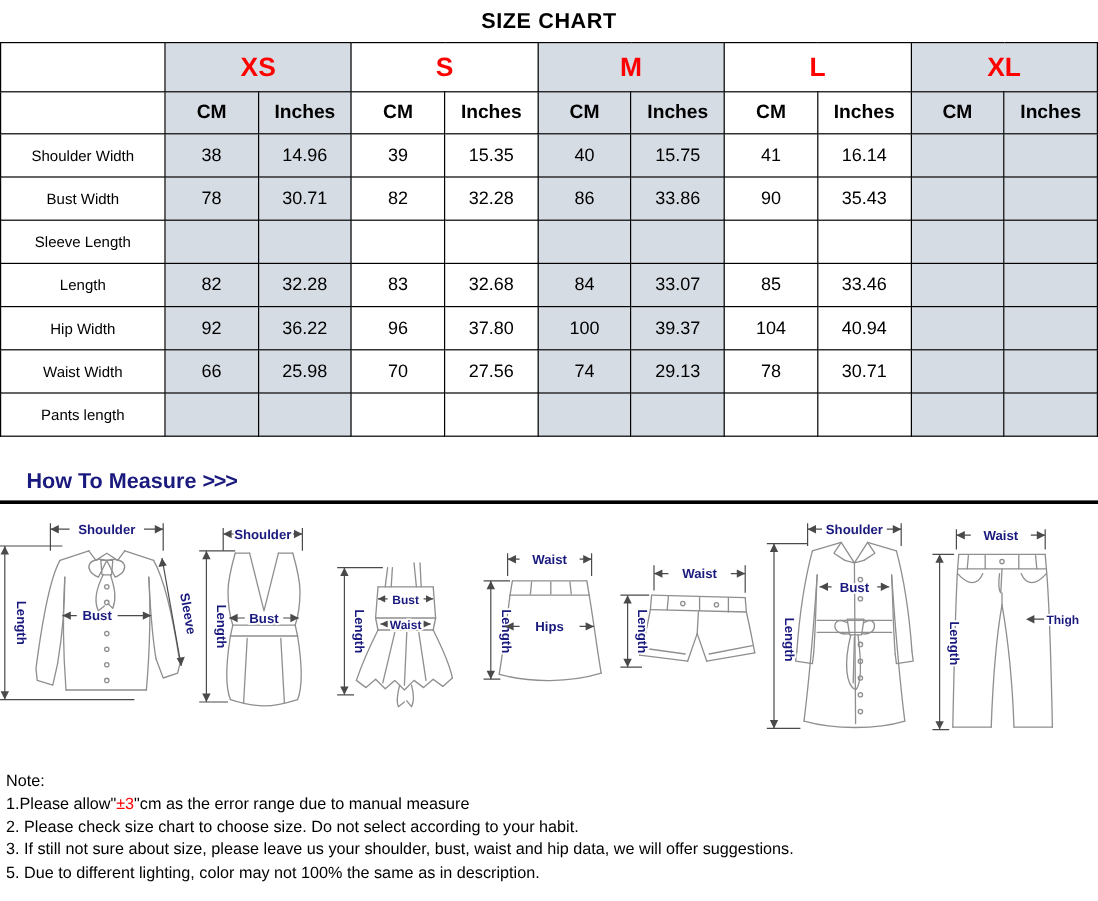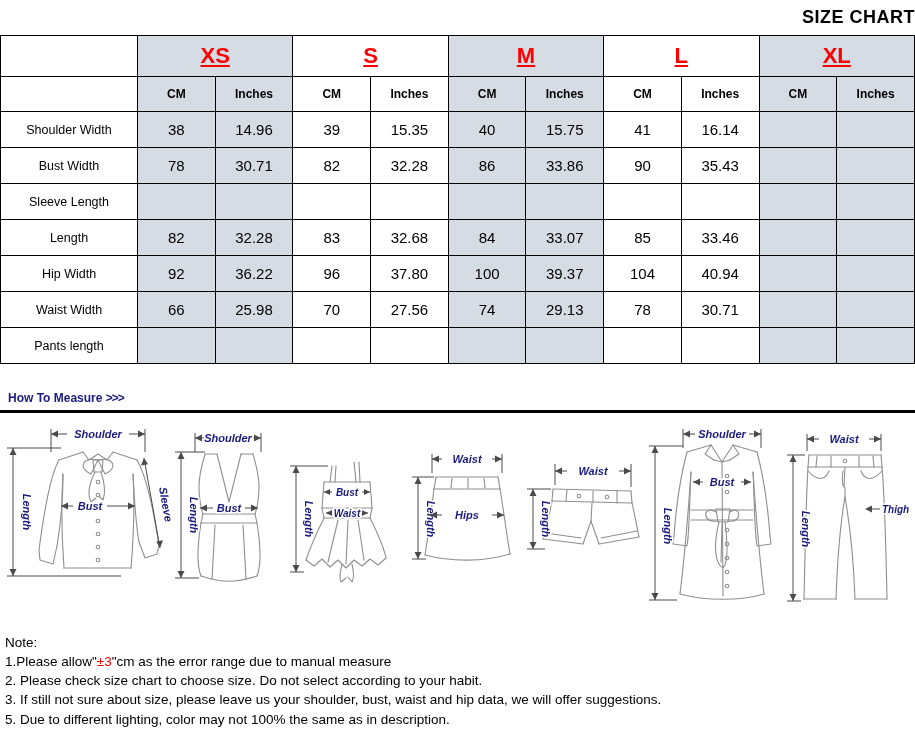--- a/index.html
+++ b/index.html
@@ -1,34 +1,34 @@
 <!DOCTYPE html>
 <html><head>
 <meta charset="utf-8">
 <style>
   * { margin:0; padding:0; box-sizing:border-box; }
   html,body { width:915px; height:751px; background:#fff; overflow:hidden;
               font-family:"Liberation Sans", sans-serif; color:#000; }
 
-  .title { height:35px; line-height:34px; text-align:right;
+  .title { height:35px; line-height:34px; text-align:center;
            font-size:18px; font-weight:700; letter-spacing:0.5px; }
 
   table.size-table { width:915px; border-collapse:collapse; table-layout:fixed; }
   table.size-table th, table.size-table td { border:1px solid #000; text-align:center; vertical-align:middle; }
   col.shade { background:#d6dce4; }
-  tr.size-row th { height:41px; font-size:22px; font-weight:700; color:#ff0000;text-decoration:underline; }
-  tr.unit-row th { height:35px; font-size:12px; font-weight:700; color:#000; }
+  tr.size-row th { height:41px; font-size:22px; font-weight:700; color:#ff0000; }
+  tr.unit-row th { height:35px; font-size:16px; font-weight:700; color:#000; }
   tbody td { height:36px; font-size:15px; font-weight:400; }
   tbody td.rowlabel { font-size:12.5px;margin-left:18px; }
 
-  .measure-heading { margin:27px 0 5px 8px; font-size:12px; font-weight:700; color:#1a1a7e; }
+  .measure-heading { margin:27px 0 5px 22px; font-size:18px; font-weight:700; color:#1a1a7e; }
   .measure-heading .chev { letter-spacing:-1px; }
   .measure-rule { height:3px; background:#000; width:915px; }
 
-  .figures { display:flex; justify-content:space-between; padding:5px 4px 0 3px; align-items:flex-start;font-style:italic; }
+  .figures { display:flex; justify-content:flex-end; padding:5px 14px 0 3px; align-items:flex-start; }
   .figwrap-1{margin-top:8px} .figwrap-2{margin-top:12px} .figwrap-3{margin-top:28px}
   .figwrap-4{margin-top:33px} .figwrap-5{margin-top:43px} .figwrap-6{margin-top:8px} .figwrap-7{margin-top:13px}
 
   svg.fig .g path, svg.fig .g line, svg.fig .g circle, svg.fig .g polyline
       { stroke:#8f8f8f; fill:none; stroke-width:1.1; stroke-linecap:round; stroke-linejoin:round; }
   svg.fig .dim line { stroke:#4a4a4a; stroke-width:1; }
   svg.fig .dim polygon { fill:#4a4a4a; stroke:none; }
   svg.fig text { fill:#1a1a7e; font-family:"Liberation Sans", sans-serif; font-size:11px; font-weight:700;
                  paint-order:stroke; stroke:#ffffff; stroke-width:3px; }
   svg.fig text.sm { font-size:10px; }

